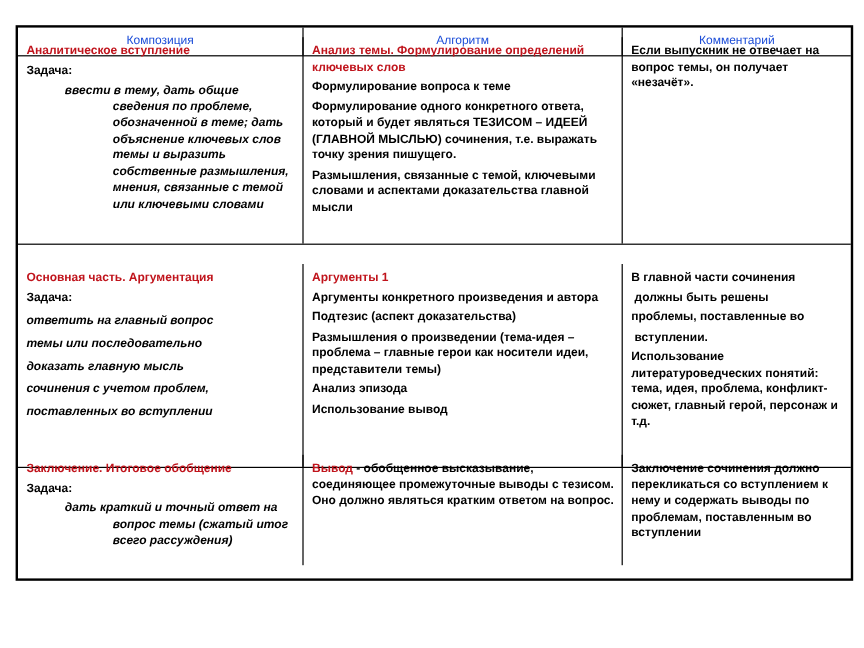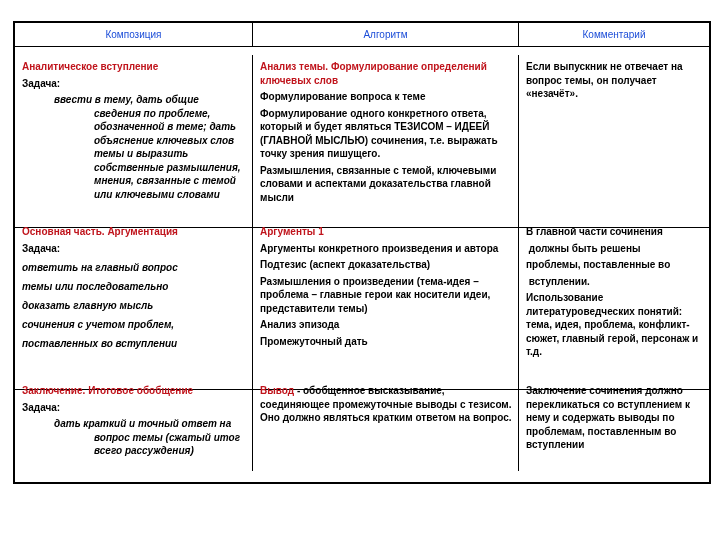--- a/index.html
+++ b/index.html
@@ -9,21 +9,21 @@
            border: 2px solid #000; box-sizing: border-box; }
     .row { position: absolute; left: 0; right: 0; border-bottom: 1px solid #000; box-sizing: border-box; }
     .row.last { border-bottom: none; }
     .cell { position: absolute; top: 0; bottom: 0; box-sizing: border-box; padding: 5px 6px 0 7px; }
     .c1 { left: 0; width: 238px; border-right: 1px solid #000; }
     .c2 { left: 238px; width: 266px; border-right: 1px solid #000; }
     .c3 { left: 504px; right: 0; }
     .hdr { top: 0; height: 24px; }
     .hdr .cell { padding: 0; display: flex; align-items: center; justify-content: center;
                  font-size: 10px; font-weight: normal; color: #1d4ed8; }
-    .r1 { top: 32px; height: 173px; }
+    .r1 { top: 8px; height: 173px; }
     .r2 { top: 197px; height: 170px; }
     .r3 { top: 356px; height: 92px; }
     p { margin: 0 0 3px 0; font-size: 10px; line-height: 13.5px; font-weight: bold; }
     .red { color: #c0141c; }
     .it { font-style: italic; }
     .hang { padding-left: 40px; text-indent: -40px; margin-left: 32px; }
     .sp { line-height: 19px; margin: 0; }
   </style>
 </head>
 <body>
@@ -62,21 +62,21 @@
       <p class="it sp">доказать главную мысль</p>
       <p class="it sp">сочинения с учетом проблем,</p>
       <p class="it sp">поставленных во вступлении</p>
     </div>
     <div class="cell c2">
       <p class="red">Аргументы 1</p>
       <p>Аргументы конкретного произведения и автора</p>
       <p>Подтезис (аспект доказательства)</p>
       <p>Размышления о произведении (тема-идея – проблема – главные герои как носители идеи, представители темы)</p>
       <p>Анализ эпизода</p>
-      <p>Промежуточный дать</p>
+      <p>Использование вывод</p>
     </div>
     <div class="cell c3">
       <p>В главной части сочинения</p>
       <p style="white-space:pre;"> должны быть решены</p>
       <p>проблемы, поставленные во</p>
       <p style="white-space:pre;"> вступлении.</p>
       <p>Использование литературоведческих понятий: тема, идея, проблема, конфликт-сюжет, главный герой, персонаж и т.д.</p>
     </div>
   </div>
 

